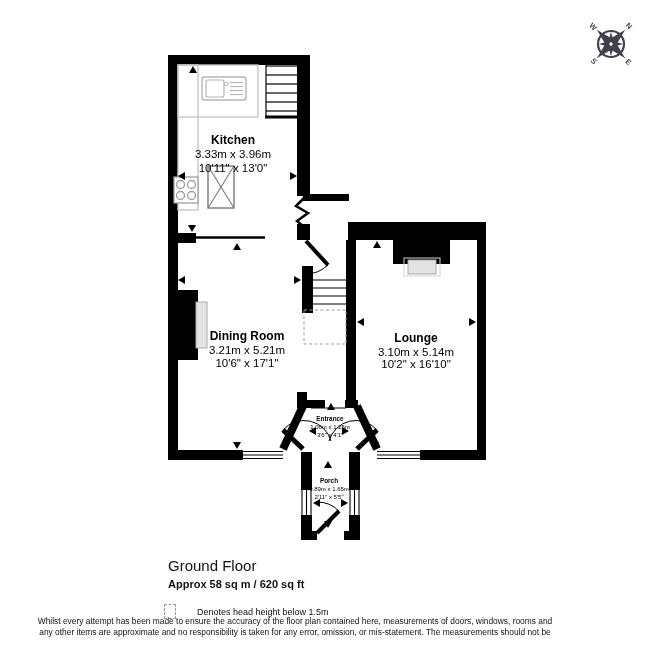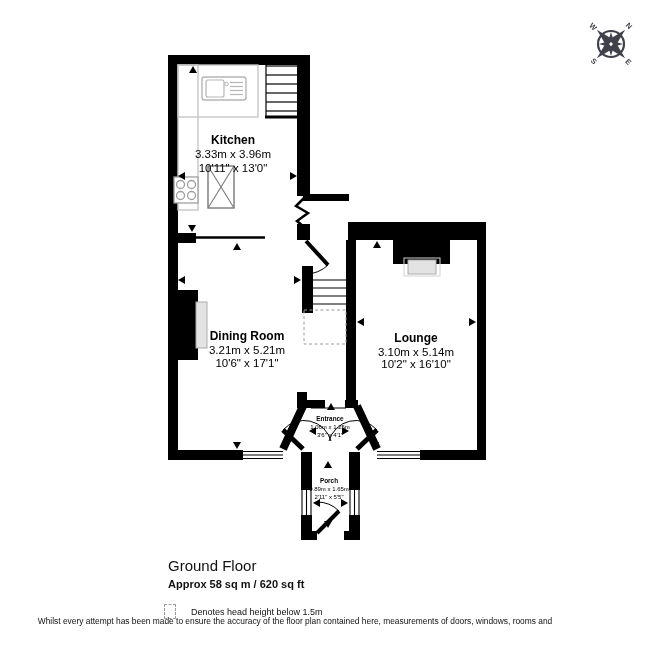--- a/index.html
+++ b/index.html
@@ -4,21 +4,21 @@
 <style>
   html,body{margin:0;padding:0;background:#fff;}
   .page{
     position:relative;width:650px;height:667px;background:#ffffff;
     font-family:"Liberation Sans", sans-serif;color:#000;
     outline:1px solid #d6d6d6;overflow:hidden;
   }
   .plan-svg{position:absolute;left:0;top:0;}
   .floor-title{position:absolute;left:168px;top:557px;font-size:15px;color:#111;}
   .floor-area{position:absolute;left:168px;top:578px;font-size:11px;font-weight:bold;color:#111;}
-  .legend-row{position:absolute;left:164px;top:604px;display:flex;align-items:center;gap:15px;}
+  .legend-row{position:absolute;left:164px;top:604px;display:flex;align-items:center;gap:21px;}
   .legend-box{width:10px;height:13px;border:1px dashed #9a9a9a;background:#fff;}
   .legend-text{font-size:9px;color:#111;}
   .disclaimer{position:absolute;left:0;top:616px;width:590px;text-align:center;
     font-size:8.4px;line-height:10.9px;color:#111;}
   svg text{font-family:"Liberation Sans", sans-serif;}
   .room-name{font-size:12px;font-weight:bold;}
   .room-dim{font-size:11.5px;}
   .small-name{font-size:6.4px;font-weight:bold;}
   .small-dim{font-size:6px;}
   .compass-letter{font-size:7.5px;font-weight:bold;}
@@ -223,14 +223,15 @@
   <div class="floor-title">Ground Floor</div>
   <div class="floor-area">Approx 58 sq m / 620 sq ft</div>
 
   <div class="legend-row">
     <span class="legend-box"></span>
     <span class="legend-text">Denotes head height below 1.5m</span>
   </div>
 
   <div class="disclaimer">
     <div>Whilst every attempt has been made to ensure the accuracy of the floor plan contained here, measurements of doors, windows, rooms and</div>
+    <div>any other items are approximate and no responsibility is taken for any error, omission, or mis-statement. The measurements should not be</div>
   </div>
 </div>
 
 </body></html>

